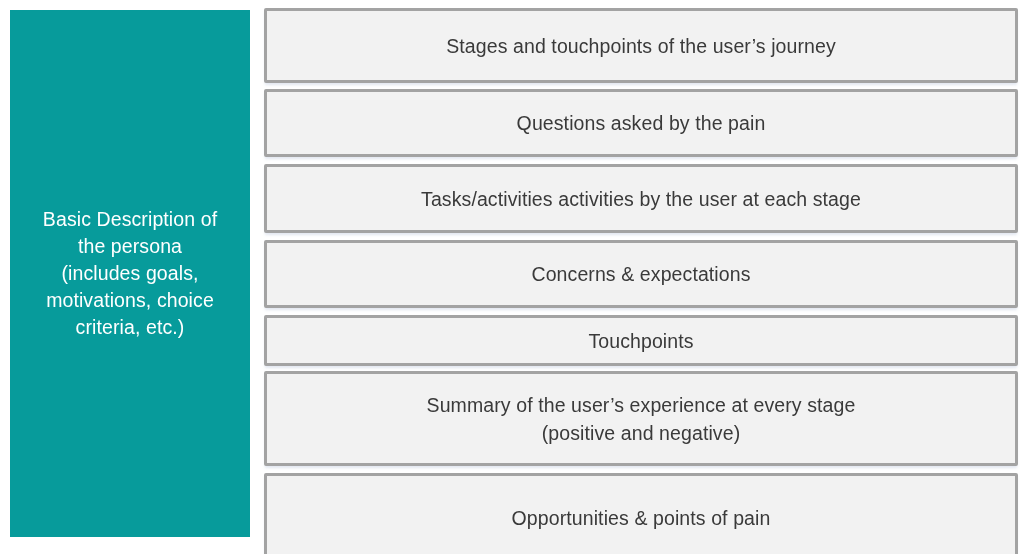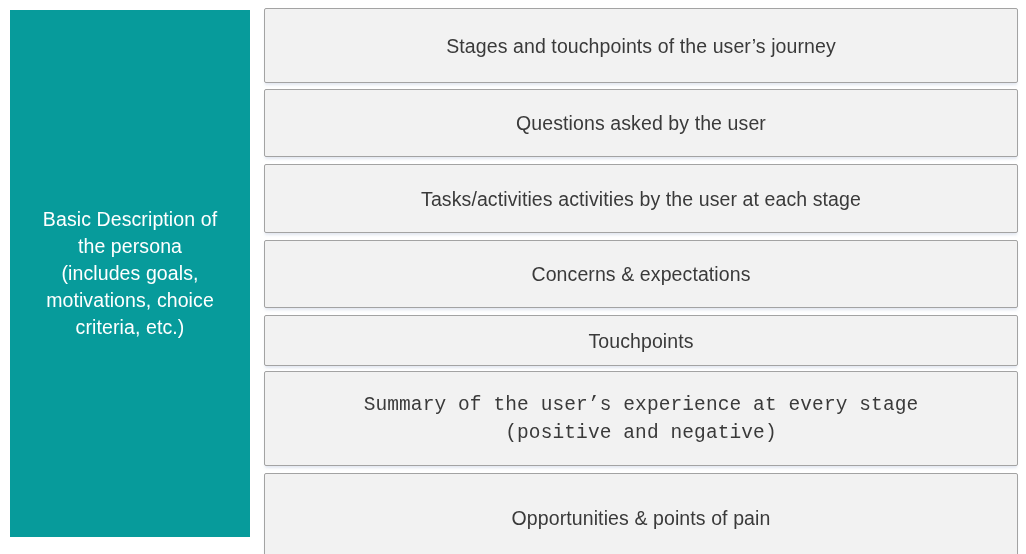--- a/index.html
+++ b/index.html
@@ -52,21 +52,21 @@
     top: 0;
     width: 754px;
     height: 554px;
   }
   .row-box {
     position: absolute;
     left: 0;
     width: 754px;
     box-sizing: border-box;
     background: #f2f2f2;
-    border: 1px solid #a3a3a3;
+    border: 3px solid #a3a3a3;
     border-radius: 2px;
     box-shadow: 0 3px 3px -1px rgba(150, 170, 200, 0.28);
     display: flex;
     align-items: center;
     justify-content: center;
     padding: 0 14px;
   }
   .row-label {
     color: #3a3a3a;
     font-size: 19.5px;
@@ -76,21 +76,21 @@
     font-weight: 400;
     letter-spacing: 0.1px;
   }
 
   
   .row-0 { top: 8px;   height: 75px; }
   .row-1 { top: 89px;  height: 68px; }
   .row-2 { top: 164px; height: 69px; }
   .row-3 { top: 240px; height: 68px; }
   .row-4 { top: 315px; height: 51px; }
-  .row-5 { top: 371px; height: 95px; font-family: Liberation Mono, monospace; }
+  .row-5 { top: 371px; height: 95px; }
   .row-6 { top: 473px; height: 89px; }
 </style>
 </head>
 <body>
 
 <div id="canvas">
 
   <div class="persona-panel">
     <div class="persona-text">Basic Description of
 the persona
@@ -99,21 +99,21 @@
 criteria, etc.)</div>
   </div>
 
   <div class="rows">
 
     <div class="row-box row-0">
       <div class="row-label">Stages and touchpoints of the user’s journey</div>
     </div>
 
     <div class="row-box row-1">
-      <div class="row-label">Questions asked by the user</div>
+      <div class="row-label">Questions asked by the pain</div>
     </div>
 
     <div class="row-box row-2">
       <div class="row-label">Tasks/activities activities by the user at each stage</div>
     </div>
 
     <div class="row-box row-4">
       <div class="row-label">Touchpoints</div>
     </div>
 

